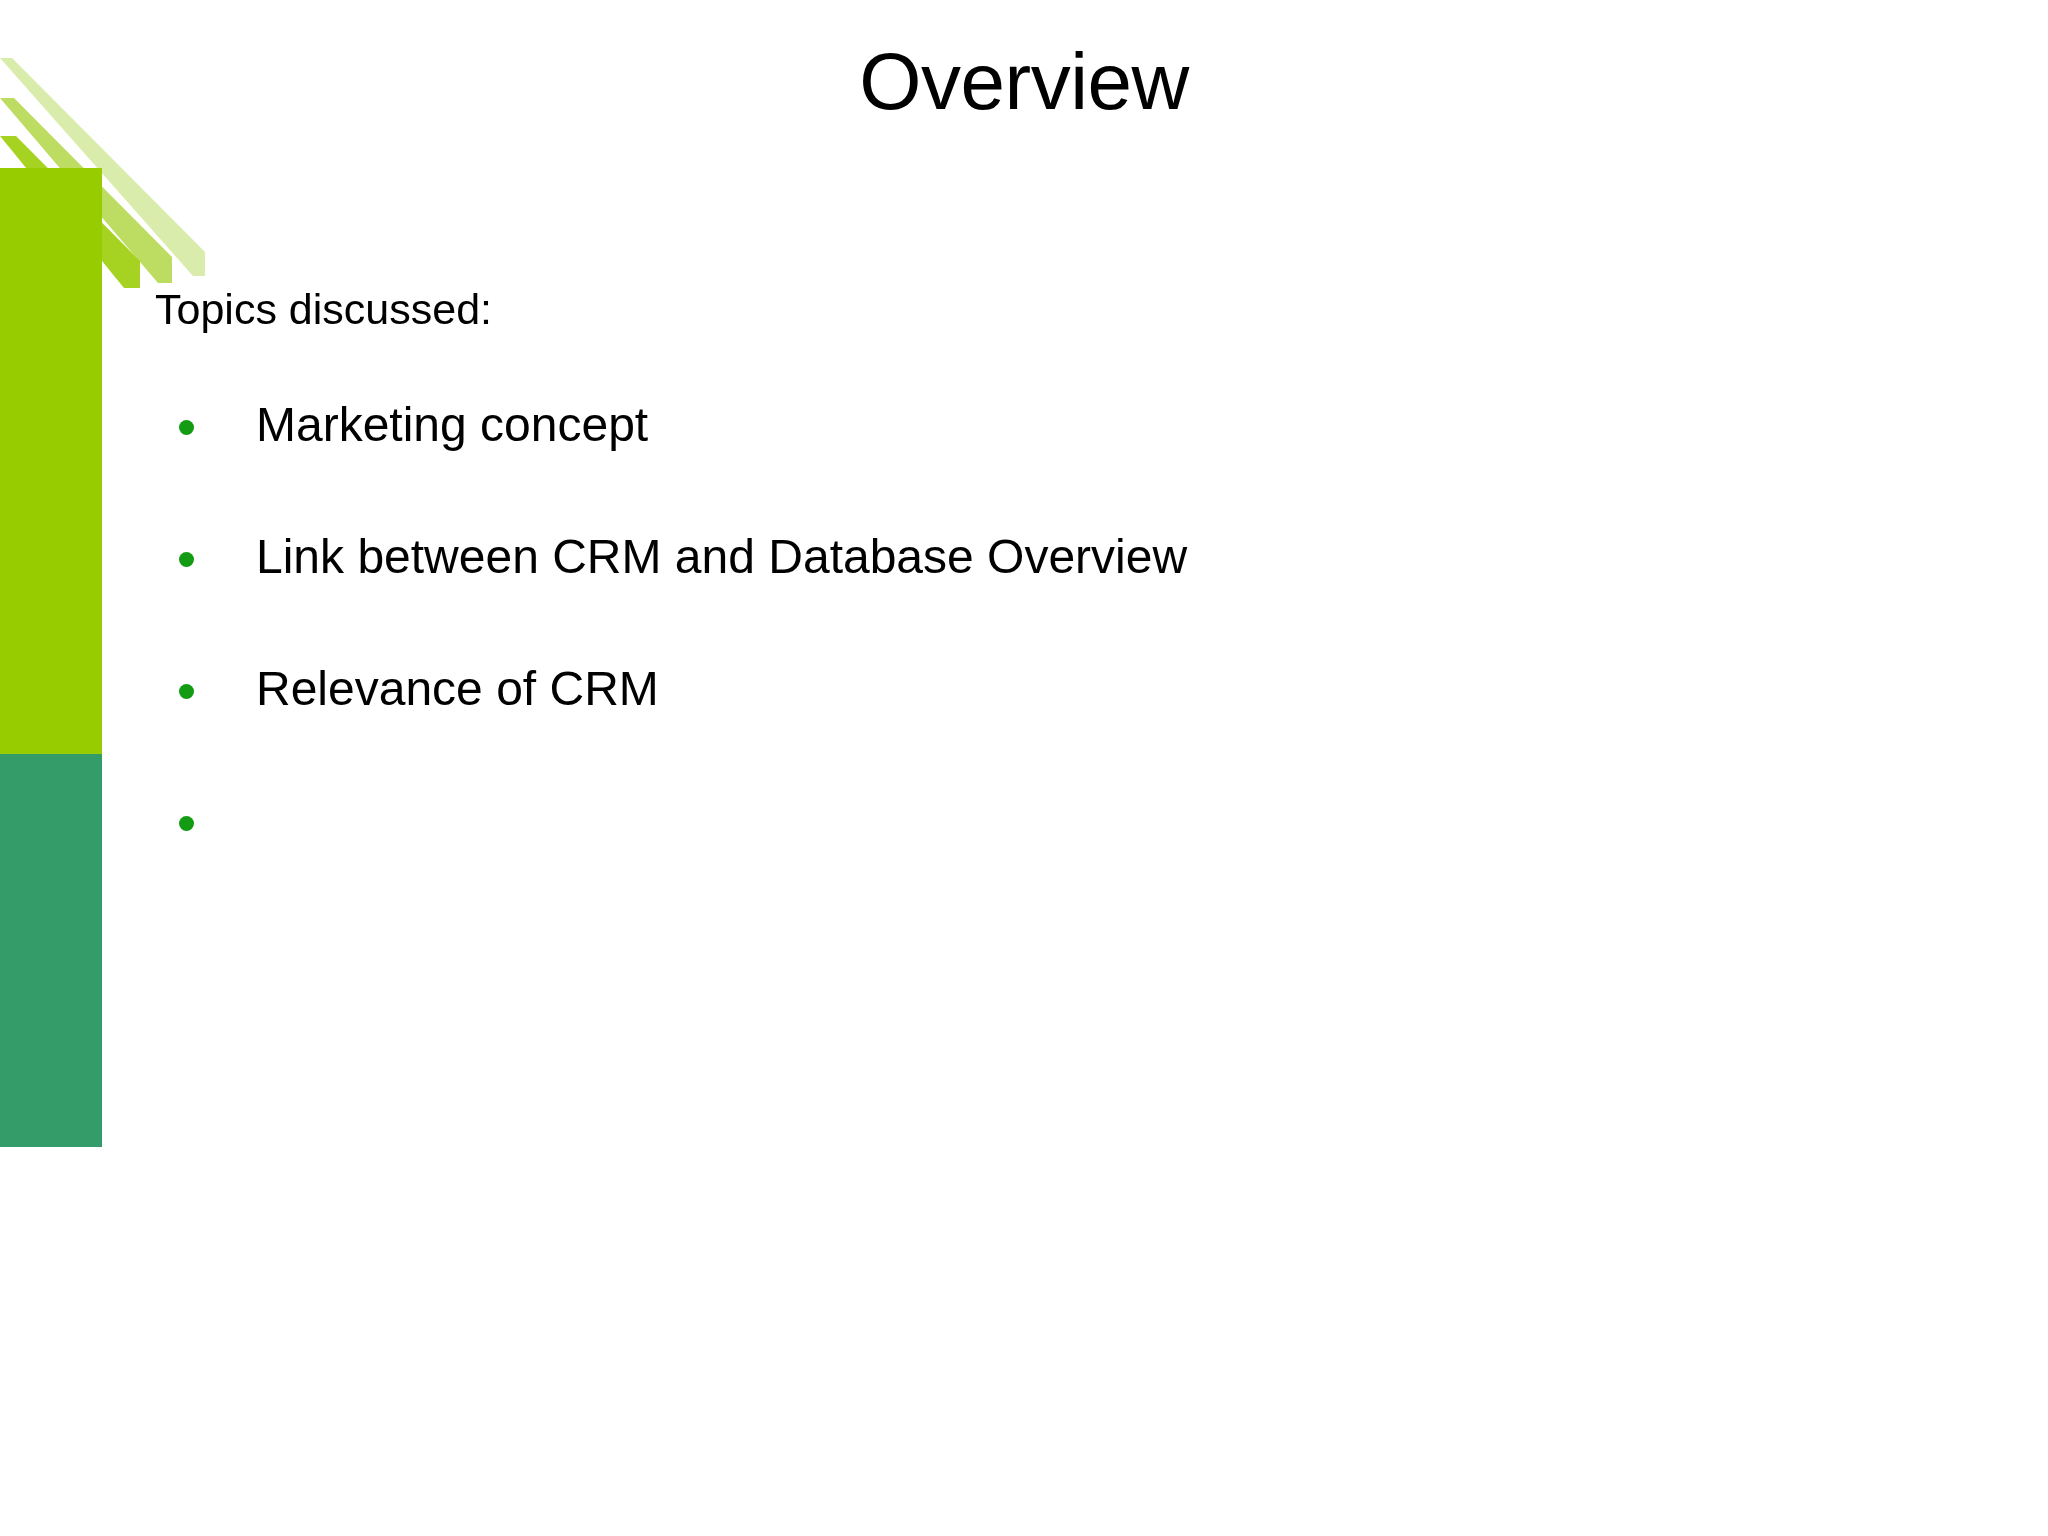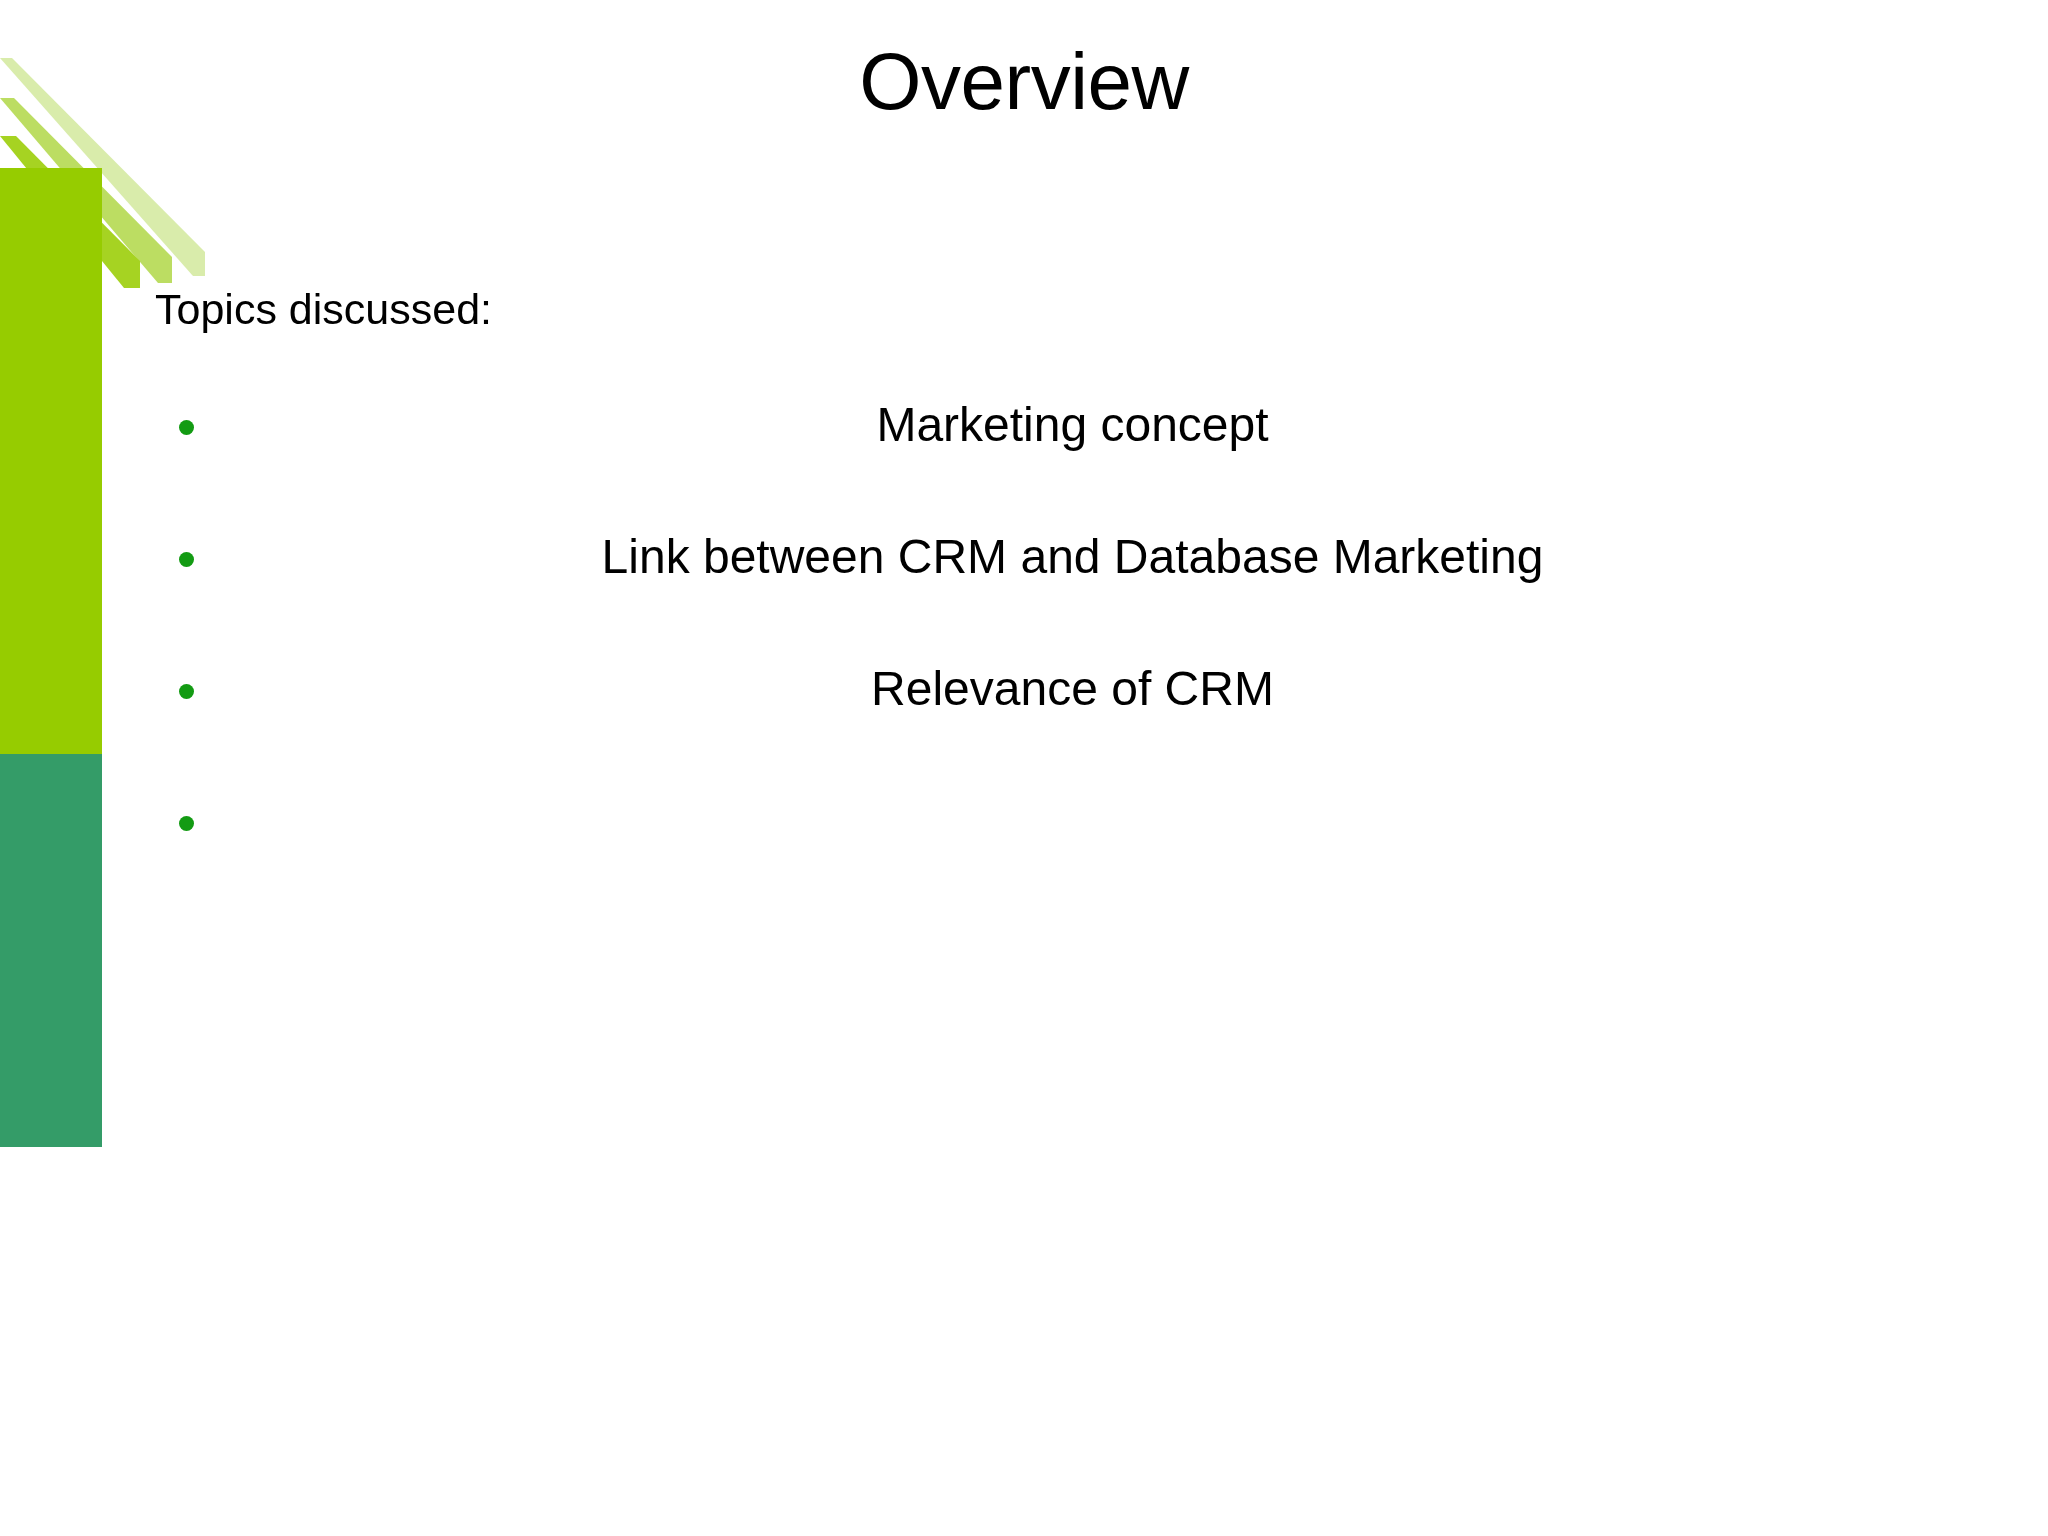--- a/index.html
+++ b/index.html
@@ -81,21 +81,20 @@
   .intro {
     font-size: 43px;
     line-height: 1.1;
     color: #000000;
     margin: 0 0 66px 0;
   }
   .bullet-list {
     list-style: none;
     margin: 16px;
     padding: 0;
-    text-align: center;
   }
   .bullet-item {
     position: relative;
     font-size: 48px;
     line-height: 1.1;
     color: #000000;
     padding-left: 85px;
     margin-bottom: 79px;
   }
   .bullet-item:last-child {
@@ -148,21 +147,21 @@
 
     <ul class="bullet-list">
 
       <li class="bullet-item">
         <span class="bullet-dot"></span>
         <span class="bullet-text">Marketing concept</span>
       </li>
 
       <li class="bullet-item">
         <span class="bullet-dot"></span>
-        <span class="bullet-text">Link between CRM and Database Marketing</span>
+        <span class="bullet-text">Link between CRM and Database Overview</span>
       </li>
 
 
 
       <li class="bullet-item">
         <span class="bullet-dot"></span>
         <span class="bullet-text">Relevance of CRM</span>
       </li>
 
       <li class="bullet-item">

